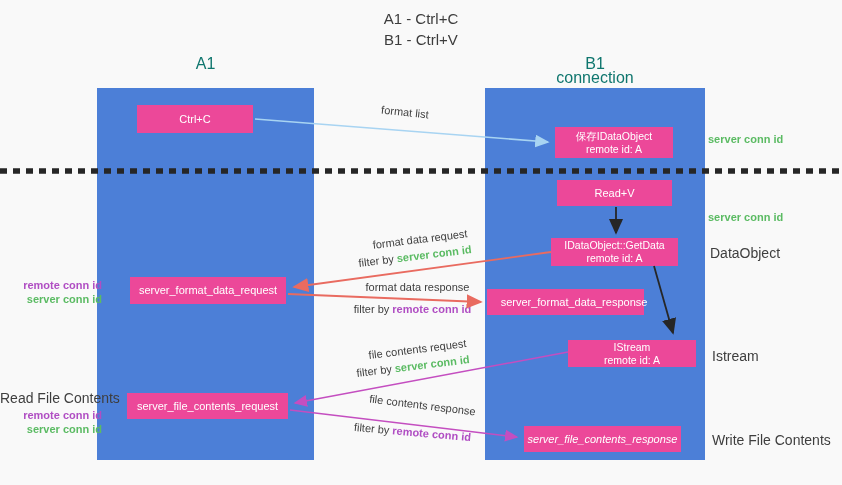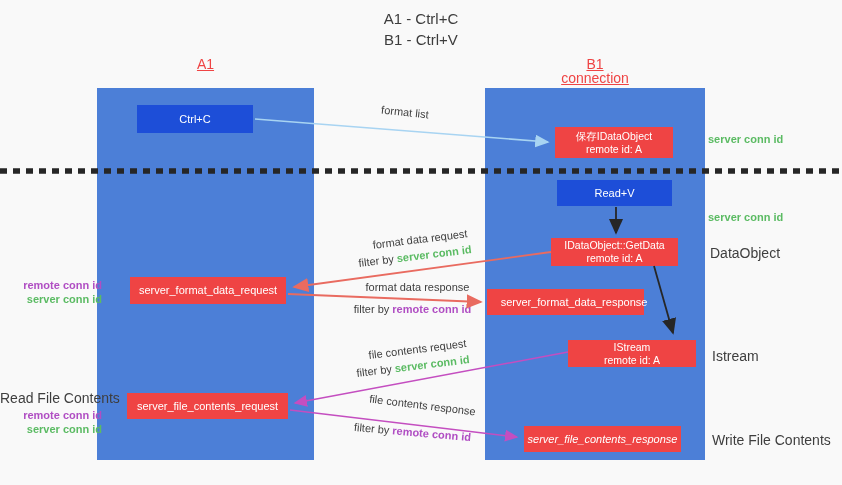--- a/index.html
+++ b/index.html
@@ -8,32 +8,32 @@
     background:#f9f9f9;
     font-family:"Liberation Sans", sans-serif;
     color:#3e3e3e;
   }
   .abs{position:absolute;}
   .title{
     top:8px;left:0;width:842px;text-align:center;
     font-size:15px;line-height:21px;color:#3c3c3c;
   }
   .col-header{
-    text-align:center;font-size:14px;line-height:14px;color:#ef4444;text-decoration:underline;
+    text-align:center;font-size:16px;line-height:14px;color:#0f766e;
   }
   .column{
     background:#4C7FD7;
   }
   .node{
     display:flex;flex-direction:column;align-items:center;justify-content:center;
     color:#fff;font-size:11px;line-height:13px;text-align:center;
     box-sizing:border-box;
   }
-  .node.orange{background:#ef4444;}
-  .node.green{background:#1d4ed8;}
+  .node.orange{background:#ec4899;}
+  .node.green{background:#ec4899;}
   .side-label{font-size:14px;white-space:nowrap;}
   .green-bold{color:#5BBB63;font-weight:bold;font-size:11px;white-space:nowrap;}
   .purple-bold{color:#B04EC3;font-weight:bold;font-size:11px;white-space:nowrap;}
   .left-stack{left:0;width:102px;text-align:right;line-height:14px;}
   .arrow-label{
     font-size:11px;color:#3e3e3e;white-space:nowrap;text-align:center;
   }
   svg.overlay{position:absolute;top:0;left:0;pointer-events:none;}
 </style>
 </head>

